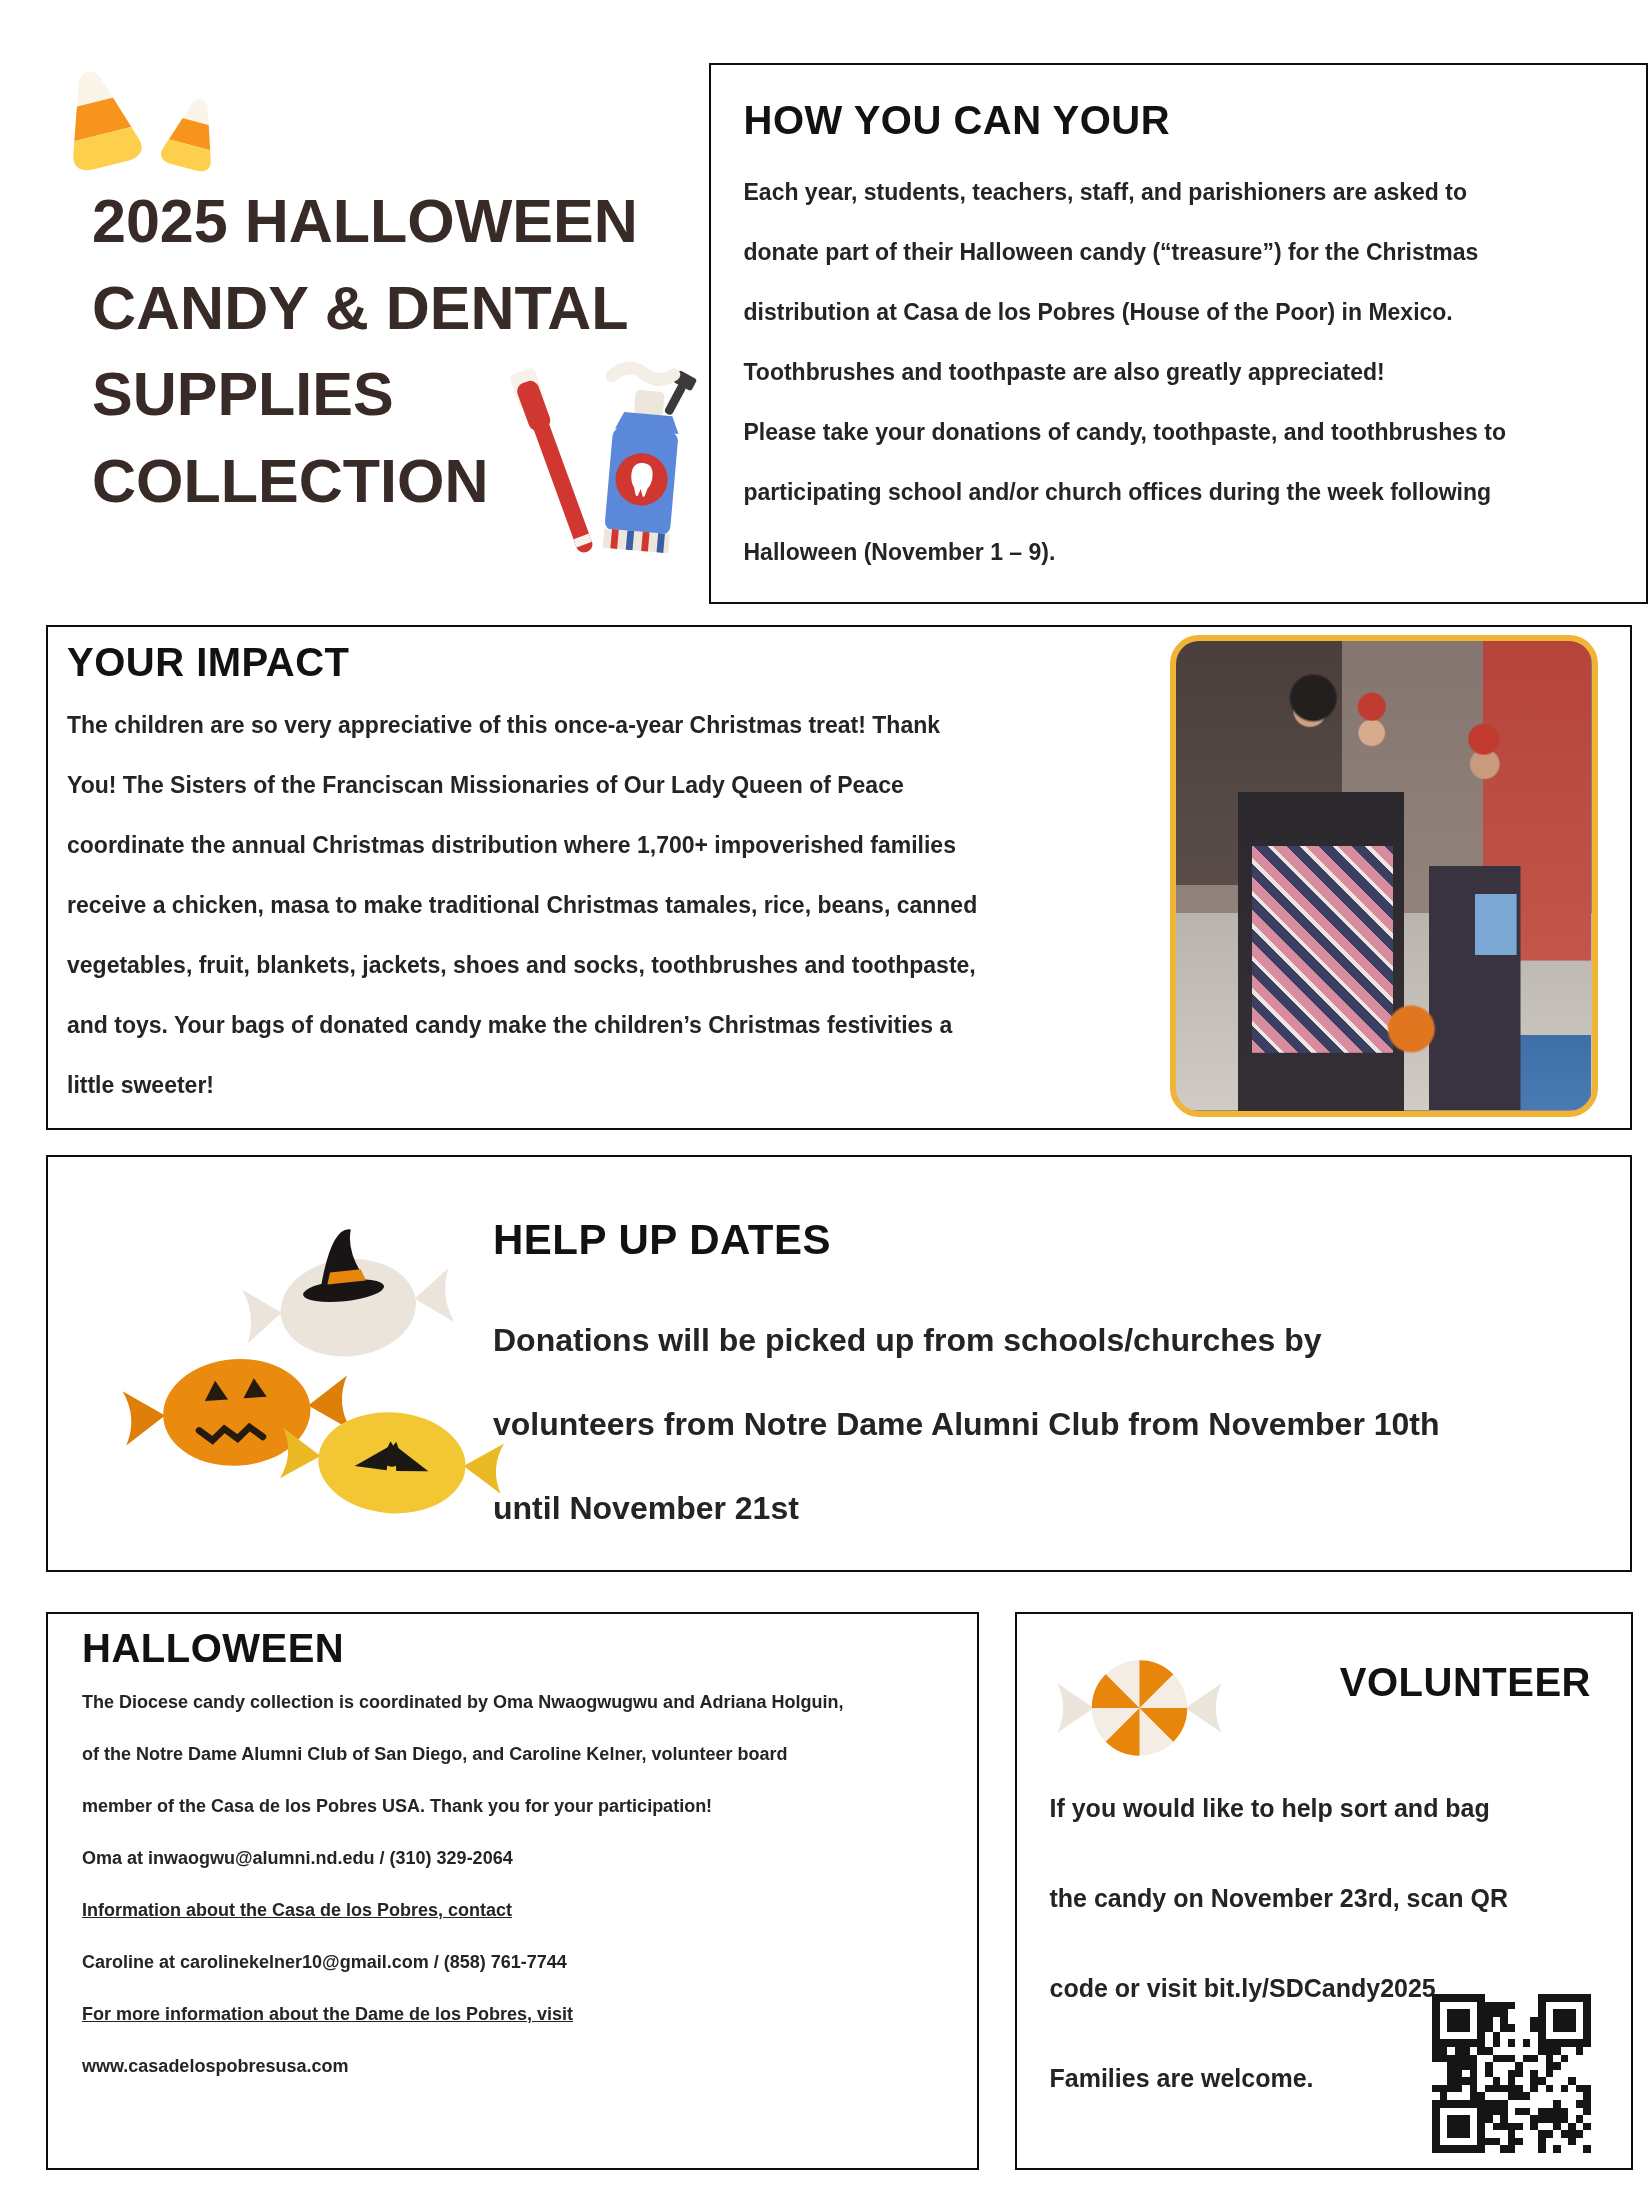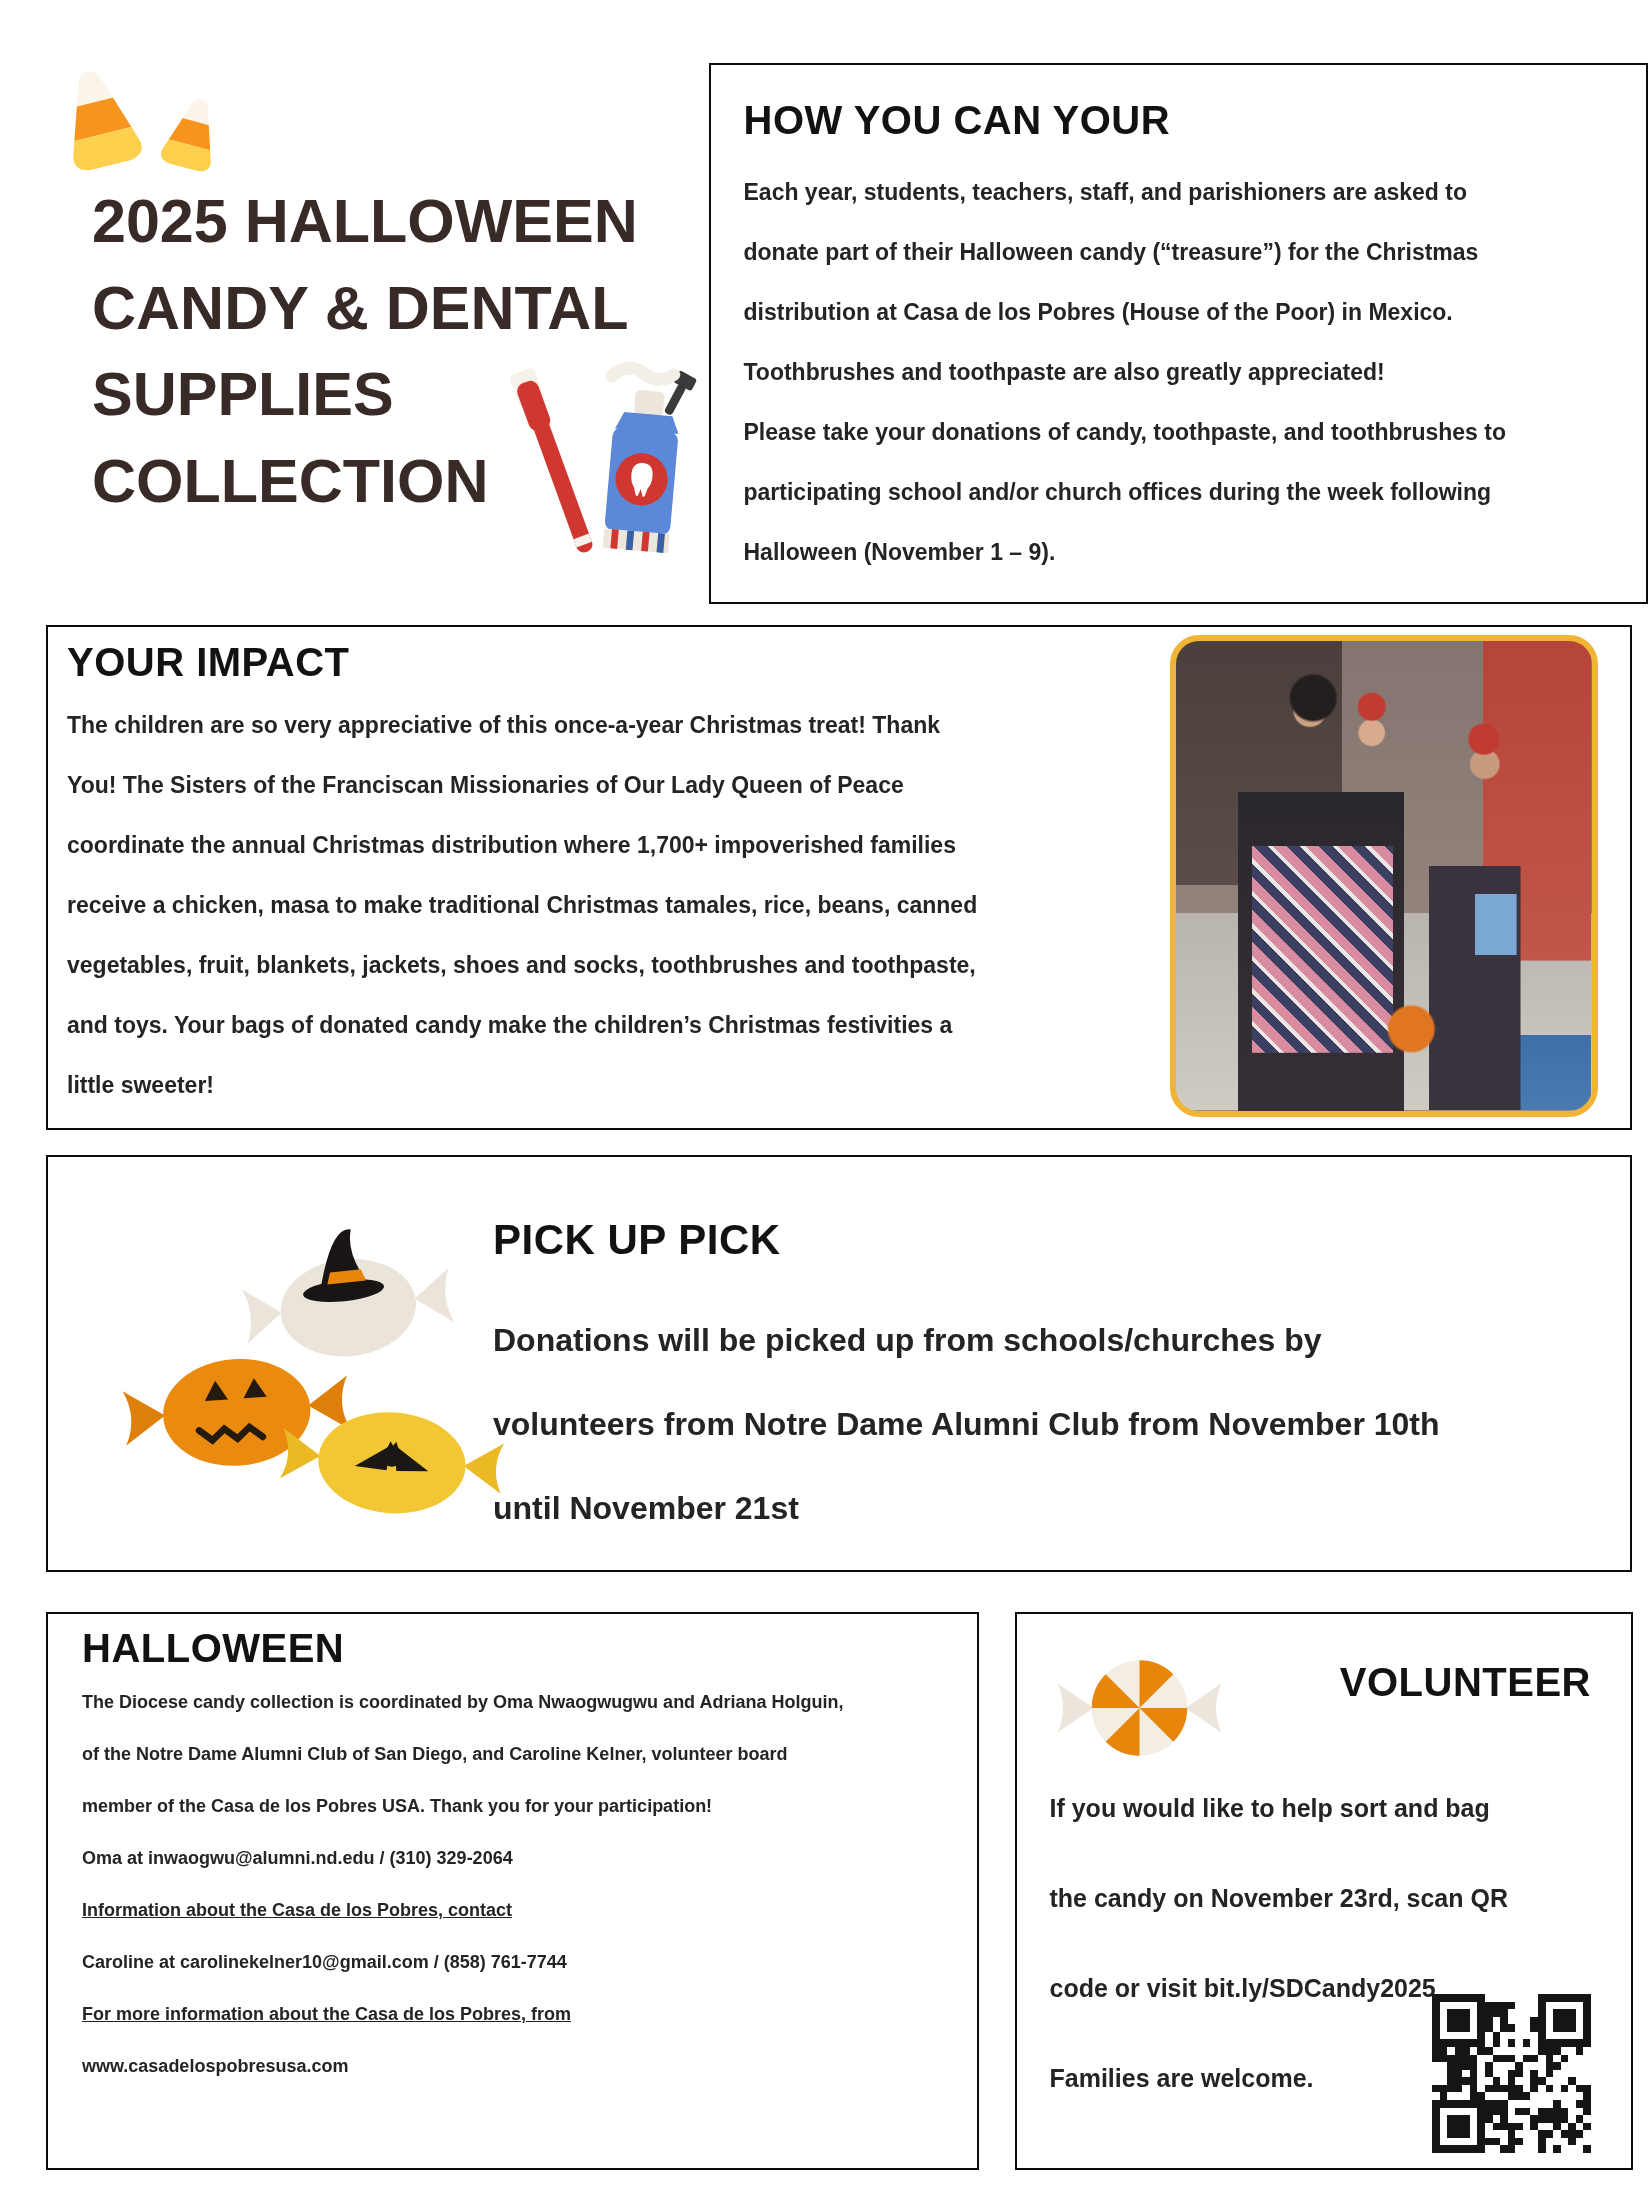--- a/index.html
+++ b/index.html
@@ -190,35 +190,35 @@
           <path d="M374 278 L414 252 Q401 278 414 304 Z" fill="#eab924"></path>
           <ellipse cx="300" cy="280" rx="76" ry="52" fill="#f3c733"></ellipse>
           <path d="M262 286 L298 262 L295 288 Z" fill="#1a1714"></path>
           <path d="M338 286 L302 262 L305 288 Z" fill="#1a1714"></path>
           <circle cx="300" cy="274" r="10" fill="#1a1714"></circle>
           <path d="M293 268 l4 -10 l5 7 z" fill="#1a1714"></path>
           <path d="M307 268 l-4 -10 l-5 7 z" fill="#1a1714"></path>
         </g>
       </svg>
     </div>
-    <h2 class="section-title pickup-title">PICK UP PICK</h2>
+    <h2 class="section-title pickup-title">HELP UP DATES</h2>
     <p class="body-text pickup-body">Donations will be picked up from schools/churches by
 volunteers from Notre Dame Alumni Club from November 10th
 until November 21st</p>
   </section>
 
   <section class="box contacts-box">
     <h2 class="section-title">HALLOWEEN</h2>
     <p class="body-text contacts-intro">The Diocese candy collection is coordinated by Oma Nwaogwugwu and Adriana Holguin,
 of the Notre Dame Alumni Club of San Diego, and Caroline Kelner, volunteer board
 member of the Casa de los Pobres USA. Thank you for your participation!</p>
     <p class="c-line">Oma at inwaogwu@alumni.nd.edu / (310) 329-2064</p>
     <p class="c-line u">Information about the Casa de los Pobres, contact</p>
     <p class="c-line">Caroline at carolinekelner10@gmail.com / (858) 761-7744</p>
-    <p class="c-line u">For more information about the Casa de los Pobres,  from</p>
+    <p class="c-line u">For more information about the Dame de los Pobres,  visit</p>
     <p class="c-line">www.casadelospobresusa.com</p>
   </section>
 
   <section class="box volunteer-box">
     <div class="mint">
       <svg viewBox="0 0 200 132" width="191" height="126">
         <path d="M52 66 L14 40 Q26 66 14 92 Z" fill="#ece5db"></path>
         <path d="M148 66 L186 40 Q174 66 186 92 Z" fill="#ece5db"></path>
         <circle cx="100" cy="66" r="50" fill="#f3ede4"></circle>
         <path d="M100 66 L150 66 A50 50 0 0 1 135.4 101.4 Z" fill="#e8860c"></path>

